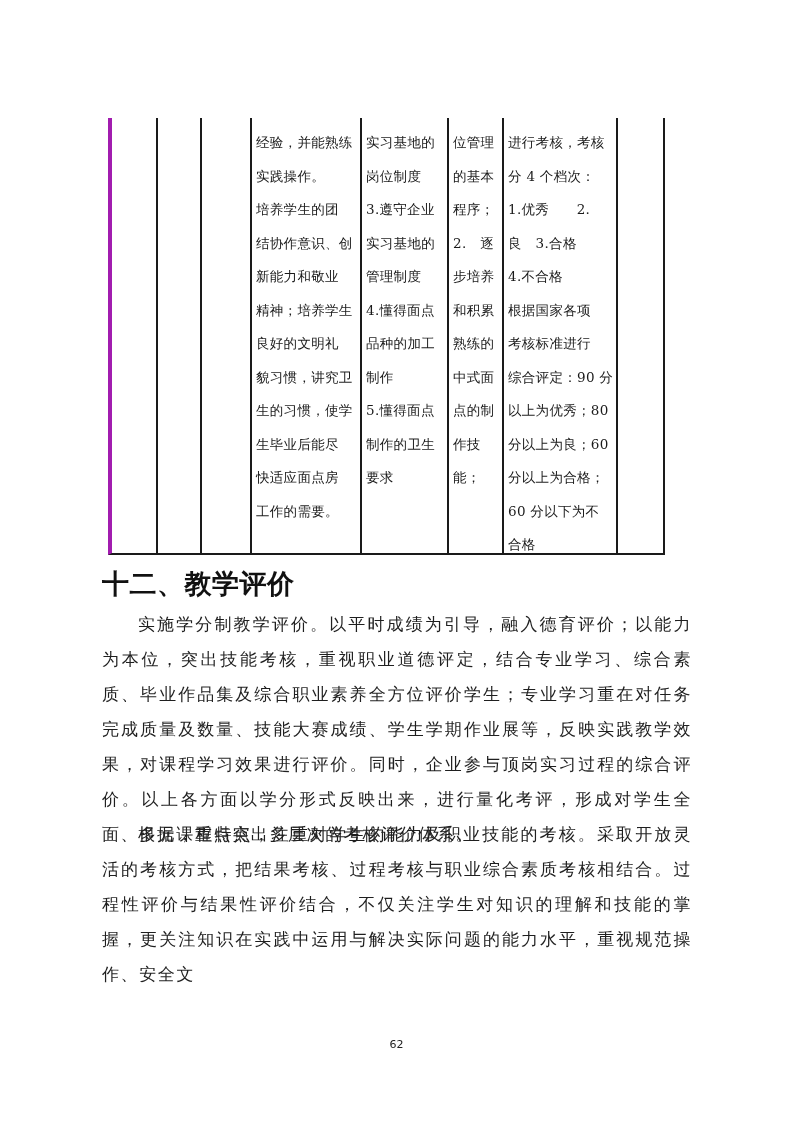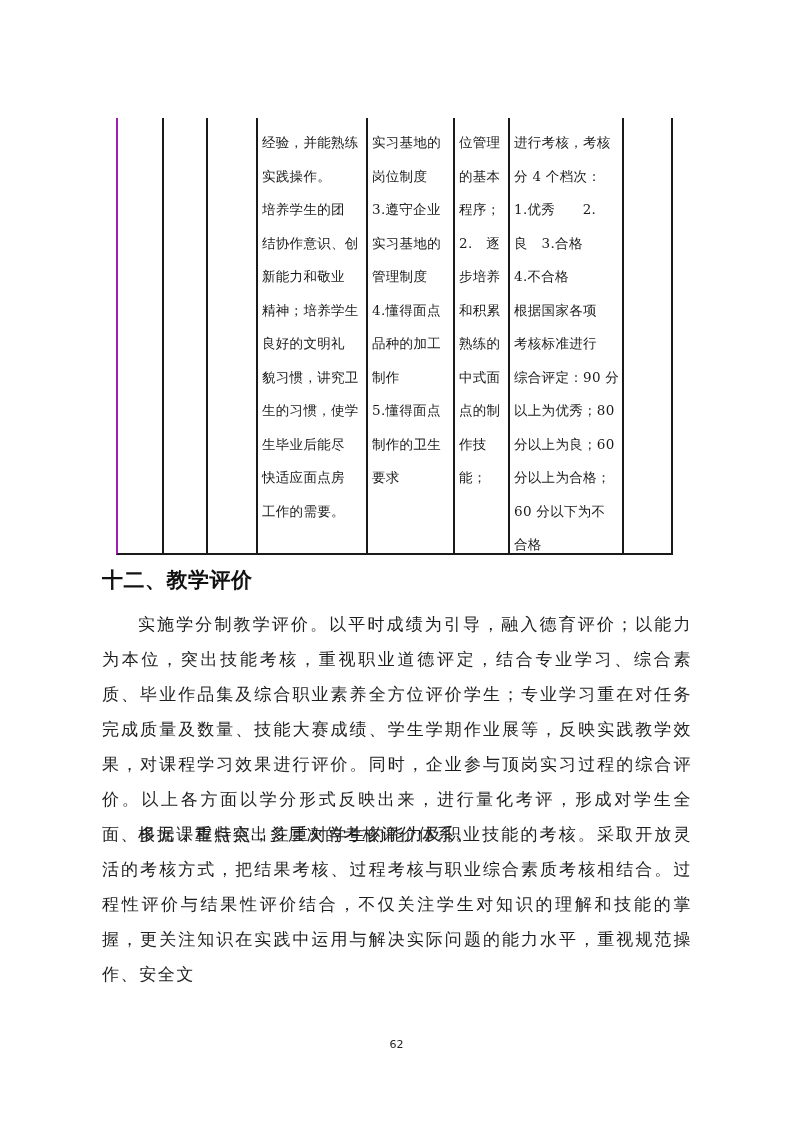--- a/index.html
+++ b/index.html
@@ -17,25 +17,25 @@
     }
     .page {
       position: absolute;
       left: 0; top: 0;
       width: 793px;
       height: 1122px;
     }
     
     .tbl {
       position: absolute;
-      left: 116px;
+      left: 108px;
       top: 118px;
       width: 557px;
       height: 437px;
-      border-left: 2px solid #a21caf;
+      border-left: 4px solid #a21caf;
       border-right: 2px solid #1a1a1a;
       border-bottom: 2px solid #1a1a1a;
       box-sizing: border-box;
     }
     .col {
       position: absolute;
       top: 0;
       bottom: 0;
       box-sizing: border-box;
     }
@@ -57,21 +57,21 @@
     .c6 { left: 335px; width: 55px; }
     .c7 { left: 390px; width: 130px; }
     .c8 { left: 504px; width: 49px; }
 
     .heading {
       position: absolute;
       left: 102px;
       top: 566px;
       font-family: "DejaVu Sans", "Liberation Sans", sans-serif;
       font-weight: bold;
-      font-size: 21px;
+      font-size: 27px;
       letter-spacing: 0.5px;
       color: #111;
     }
     .para {
       position: absolute;
       left: 102px;
       width: 590px;
       font-size: 17px;
       line-height: 35px;
       letter-spacing: 1.6px;

